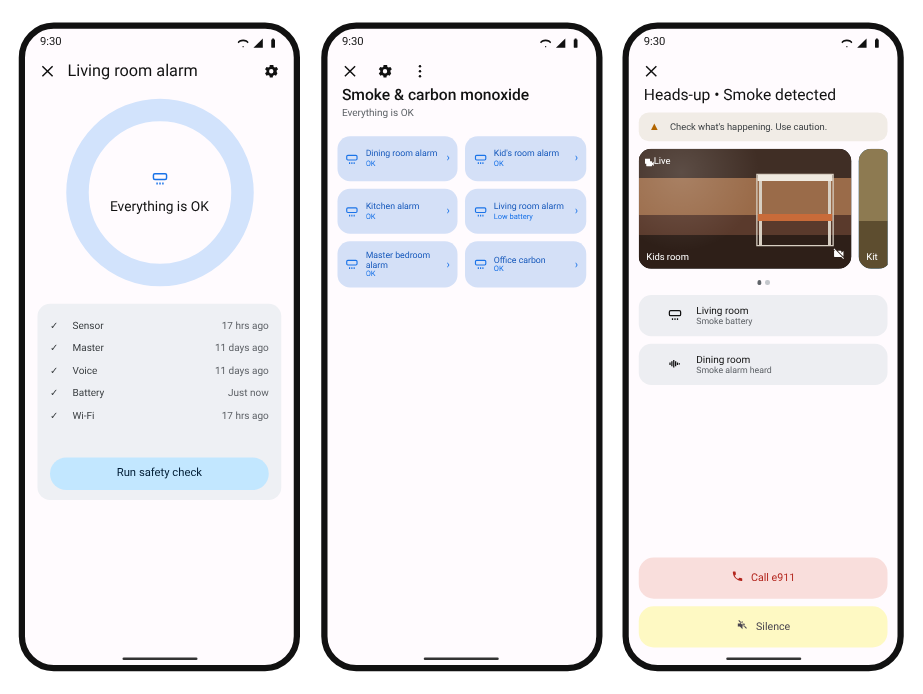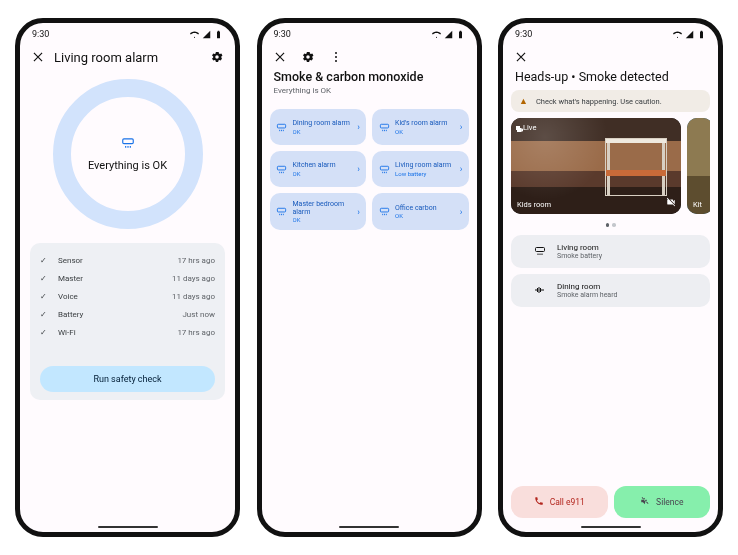--- a/index.html
+++ b/index.html
@@ -117,28 +117,28 @@
   .dots { display:flex; gap:3px; justify-content:center; margin:3px 0 8px;}
   .dots .d { width:3.5px; height:3.5px; border-radius:50%; background:#c4c7cc; }
   .dots .d.active { background:#5f6368; }
   .dcard {
     background:#edeef2; border-radius:10px; padding:8px 22px;
     display:flex; gap:10px; align-items:center; margin-bottom:6px;
   }
   .dcard .dic { width:14px; color:#111; display:flex; justify-content:center; }
   .dcard .dtx .t { font-size:8px; color:#111; }
   .dcard .dtx .s { font-size:7px; color:#5f6368; }
-  .action-row { display:flex; gap:6px; margin-top:auto; padding-bottom:14px; }
+  .action-row { display:flex; gap:6px; margin-top:auto; padding-bottom:14px;flex-direction:column; }
   .abtn {
     flex:1; border-radius:12px; padding:10px 0;
     display:flex; align-items:center; justify-content:center; gap:6px;
     font-size:8.5px;
   }
   .abtn.call { background:#f9dedc; color:#b3261e; }
-  .abtn.sil { background:#86efac; color:#49454f; }
+  .abtn.sil { background:#fef9c3; color:#49454f; }
   .p3-body { flex:1; }
   .p3col { display:flex; flex-direction:column; height:100%; }
   .spacer { flex:1; }
 </style>
 </head>
 <body>
 
 <div class="phone">
   <div class="status-bar">
     <span>9:30</span>

